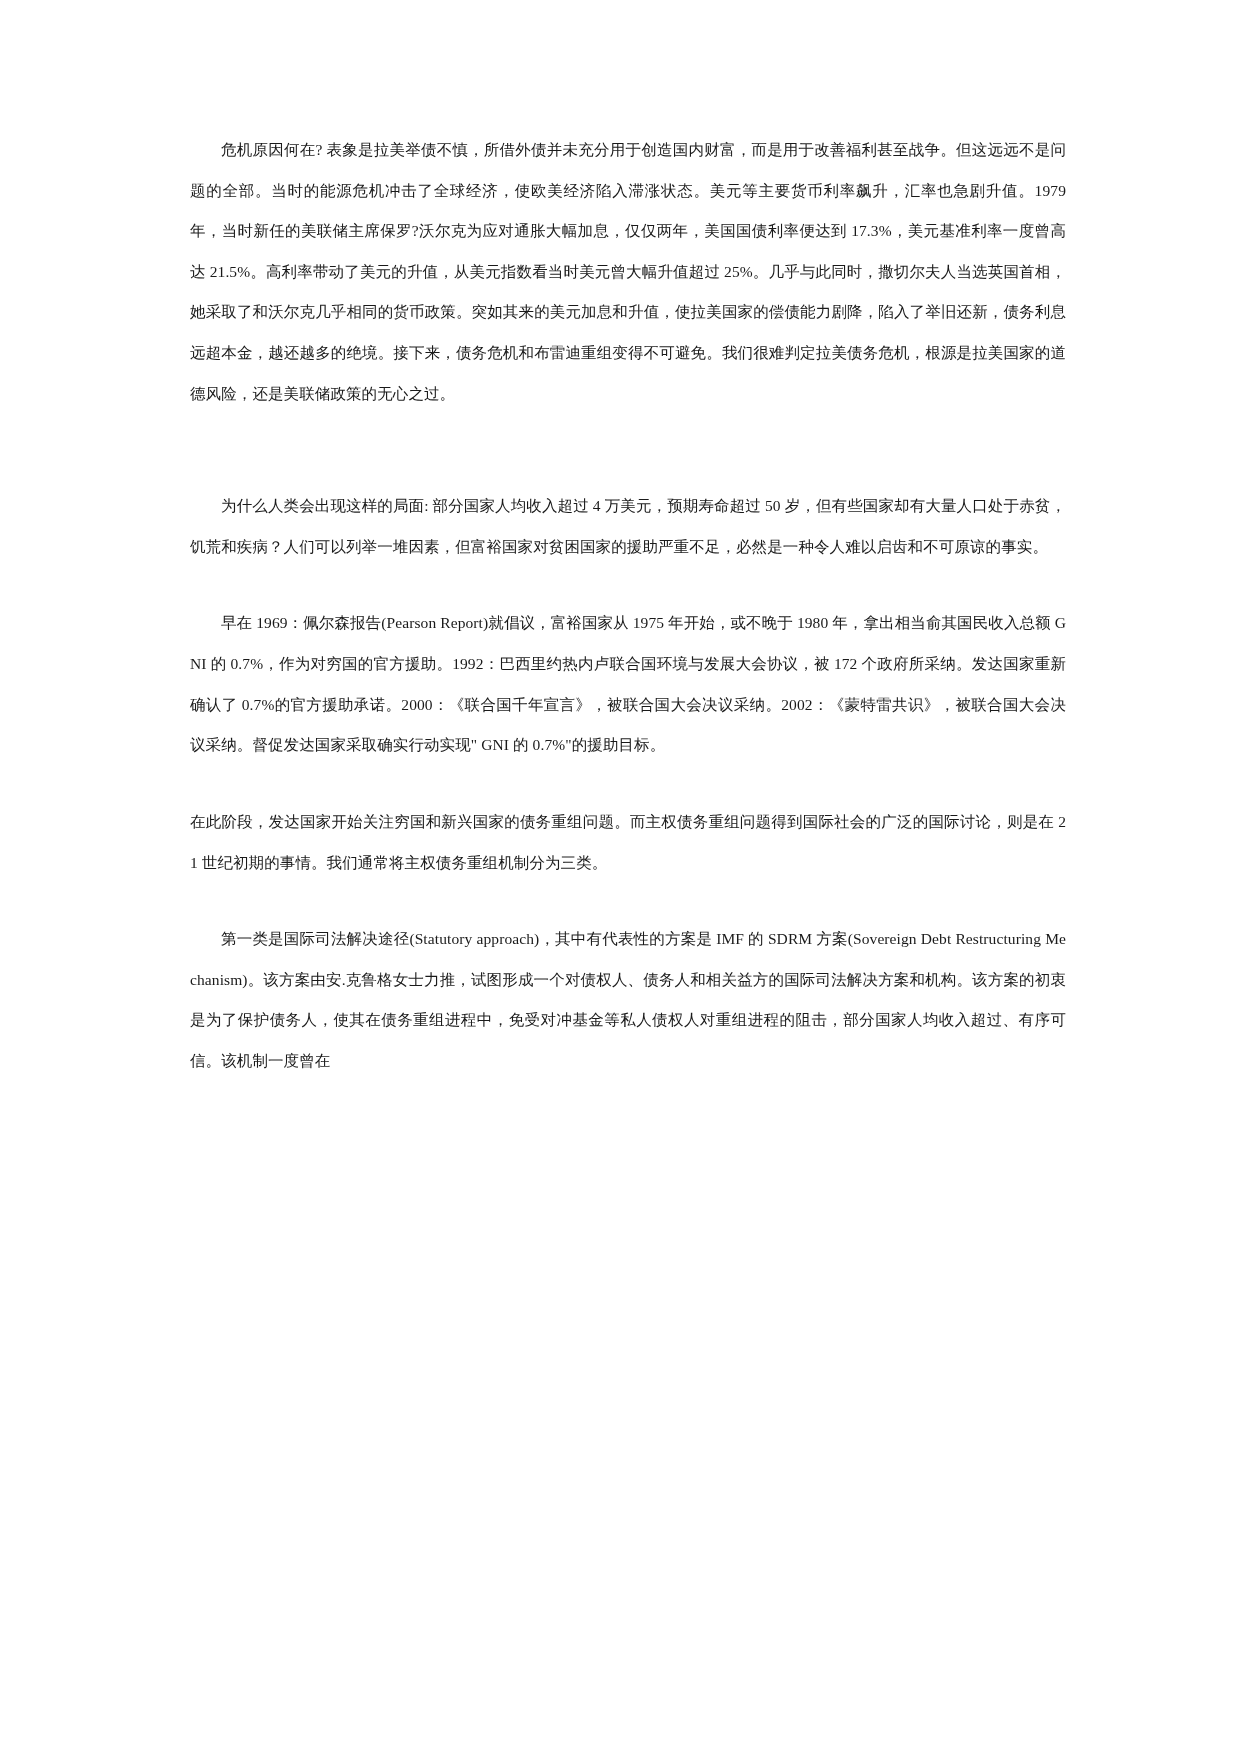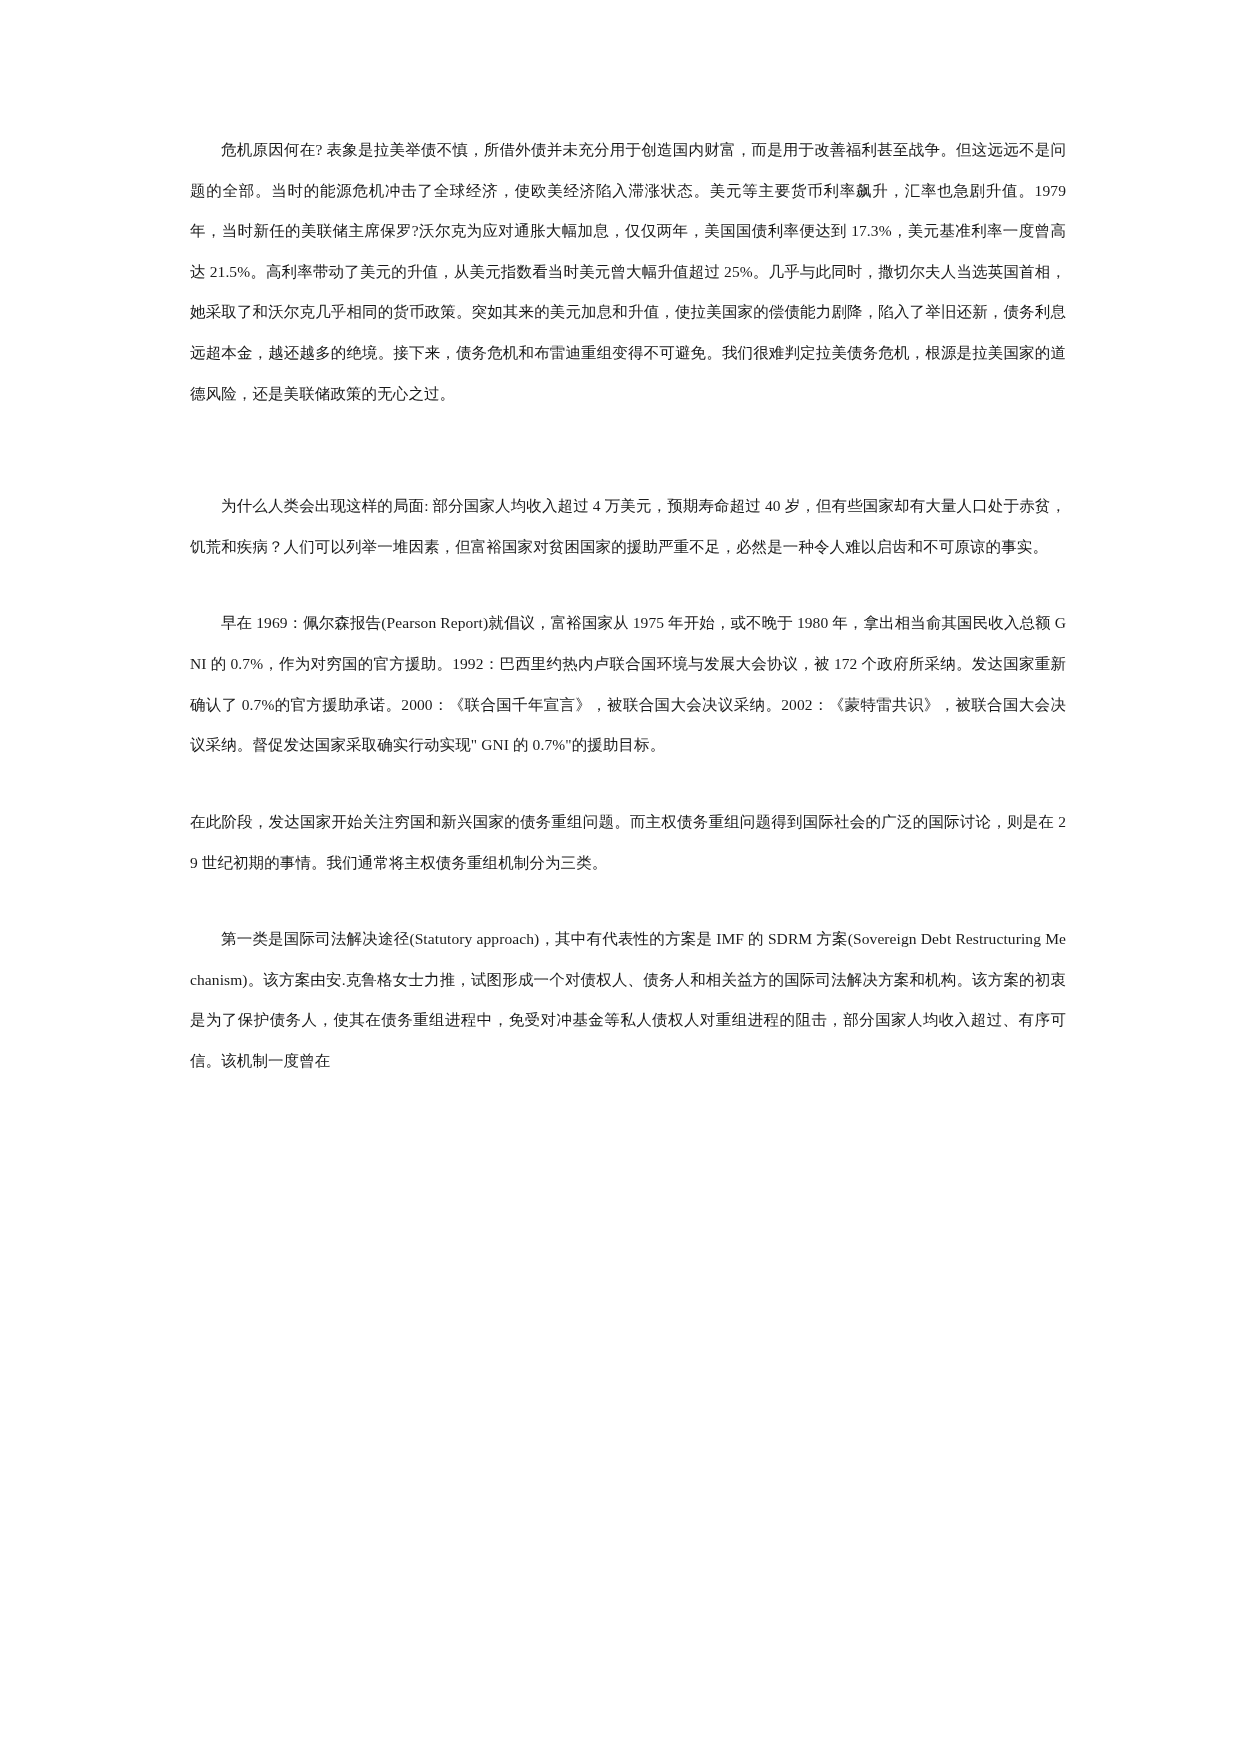--- a/index.html
+++ b/index.html
@@ -48,26 +48,26 @@
 <body>
 
 <div class="page">
   <div class="doc-body">
 
     <p>危机原因何在? 表象是拉美举债不慎，所借外债并未充分用于创造国内财富，而是用于改善福利甚至战争。但这远远不是问题的全部。当时的能源危机冲击了全球经济，使欧美经济陷入滞涨状态。美元等主要货币利率飙升，汇率也急剧升值。1979 年，当时新任的美联储主席保罗?沃尔克为应对通胀大幅加息，仅仅两年，美国国债利率便达到 17.3%，美元基准利率一度曾高达 21.5%。高利率带动了美元的升值，从美元指数看当时美元曾大幅升值超过 25%。几乎与此同时，撒切尔夫人当选英国首相，她采取了和沃尔克几乎相同的货币政策。突如其来的美元加息和升值，使拉美国家的偿债能力剧降，陷入了举旧还新，债务利息远超本金，越还越多的绝境。接下来，债务危机和布雷迪重组变得不可避免。我们很难判定拉美债务危机，根源是拉美国家的道德风险，还是美联储政策的无心之过。</p>
     <div class="gap"></div>
 
     <div class="gap"></div>
 
-    <p>为什么人类会出现这样的局面: 部分国家人均收入超过 4 万美元，预期寿命超过 40 岁，但有些国家却有大量人口处于赤贫，饥荒和疾病？人们可以列举一堆因素，但富裕国家对贫困国家的援助严重不足，必然是一种令人难以启齿和不可原谅的事实。</p>
+    <p>为什么人类会出现这样的局面: 部分国家人均收入超过 4 万美元，预期寿命超过 50 岁，但有些国家却有大量人口处于赤贫，饥荒和疾病？人们可以列举一堆因素，但富裕国家对贫困国家的援助严重不足，必然是一种令人难以启齿和不可原谅的事实。</p>
     <div class="gap"></div>
 
     <p>早在 1969：佩尔森报告(Pearson Report)就倡议，富裕国家从 1975 年开始，或不晚于 1980 年，拿出相当俞其国民收入总额 GNI 的 0.7%，作为对穷国的官方援助。1992：巴西里约热内卢联合国环境与发展大会协议，被 172 个政府所采纳。发达国家重新确认了 0.7%的官方援助承诺。2000：《联合国千年宣言》，被联合国大会决议采纳。2002：《蒙特雷共识》，被联合国大会决议采纳。督促发达国家采取确实行动实现" GNI 的 0.7%"的援助目标。</p>
     <div class="gap"></div>
 
 
-    <p class="noindent">在此阶段，发达国家开始关注穷国和新兴国家的债务重组问题。而主权债务重组问题得到国际社会的广泛的国际讨论，则是在 29 世纪初期的事情。我们通常将主权债务重组机制分为三类。</p>
+    <p class="noindent">在此阶段，发达国家开始关注穷国和新兴国家的债务重组问题。而主权债务重组问题得到国际社会的广泛的国际讨论，则是在 21 世纪初期的事情。我们通常将主权债务重组机制分为三类。</p>
     <div class="gap"></div>
 
     <p>第一类是国际司法解决途径(Statutory approach)，其中有代表性的方案是 IMF 的 SDRM 方案(Sovereign Debt Restructuring Mechanism)。该方案由安.克鲁格女士力推，试图形成一个对债权人、债务人和相关益方的国际司法解决方案和机构。该方案的初衷是为了保护债务人，使其在债务重组进程中，免受对冲基金等私人债权人对重组进程的阻击，部分国家人均收入超过、有序可信。该机制一度曾在</p>
 
   </div>
 </div>
 
 </body></html>

